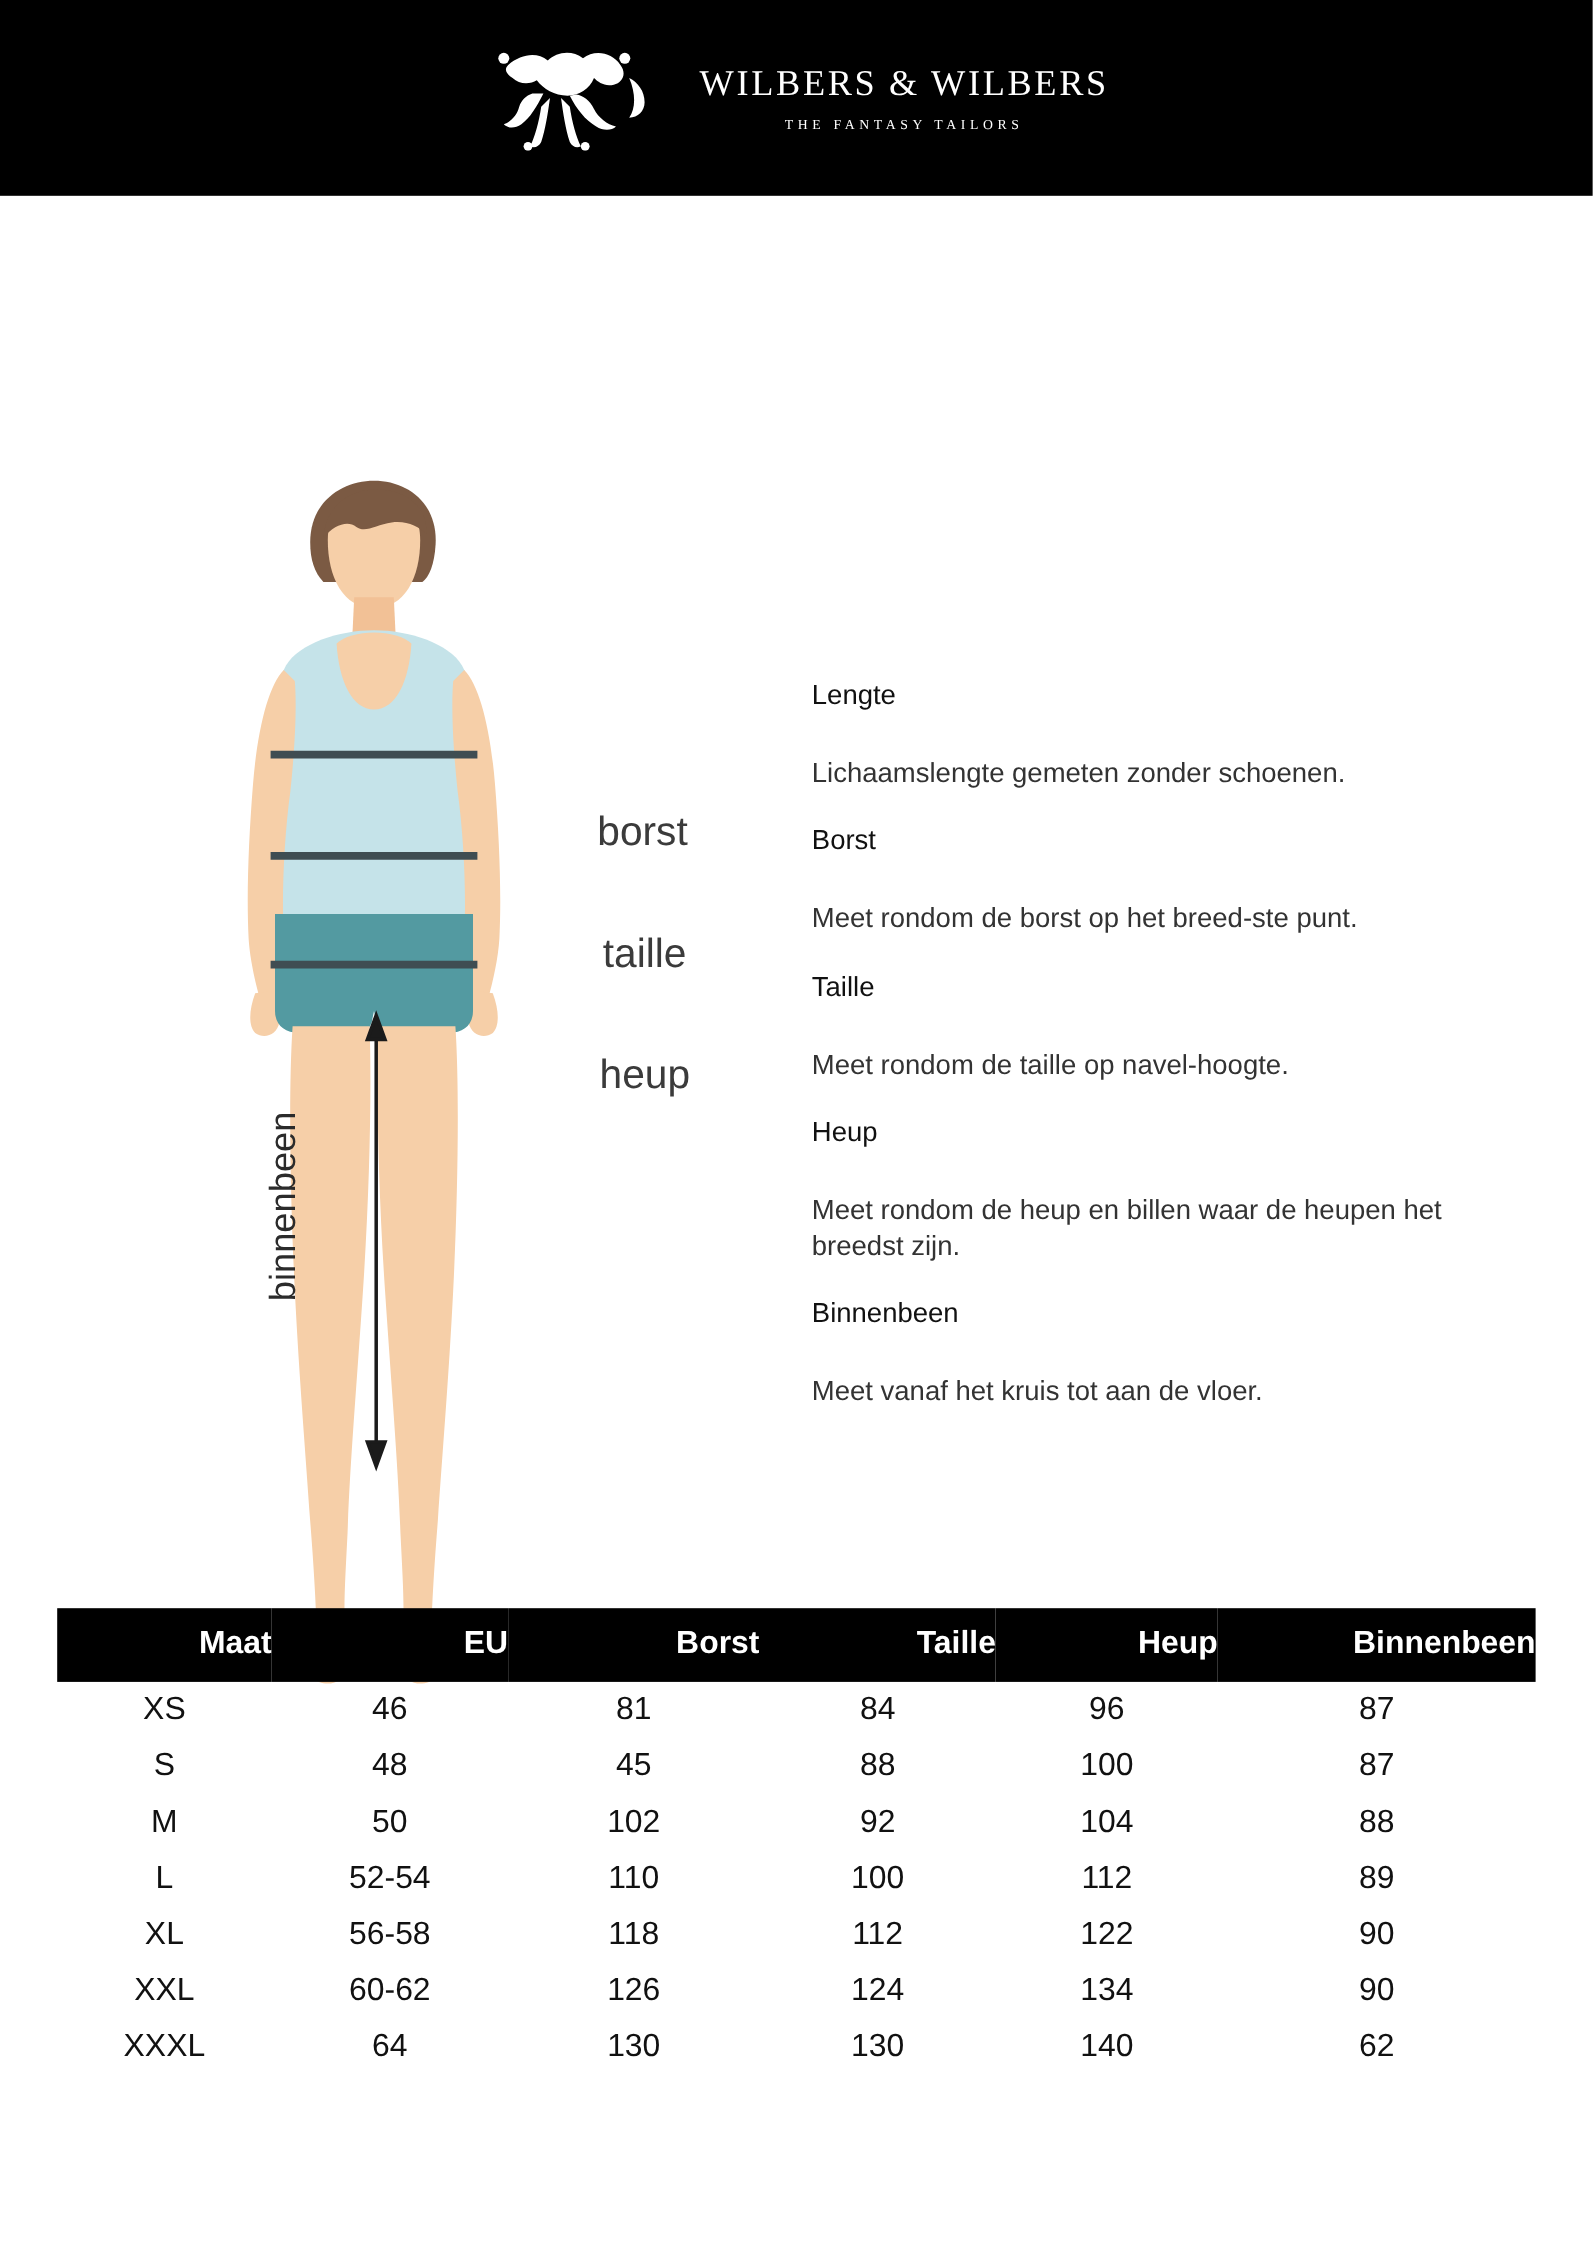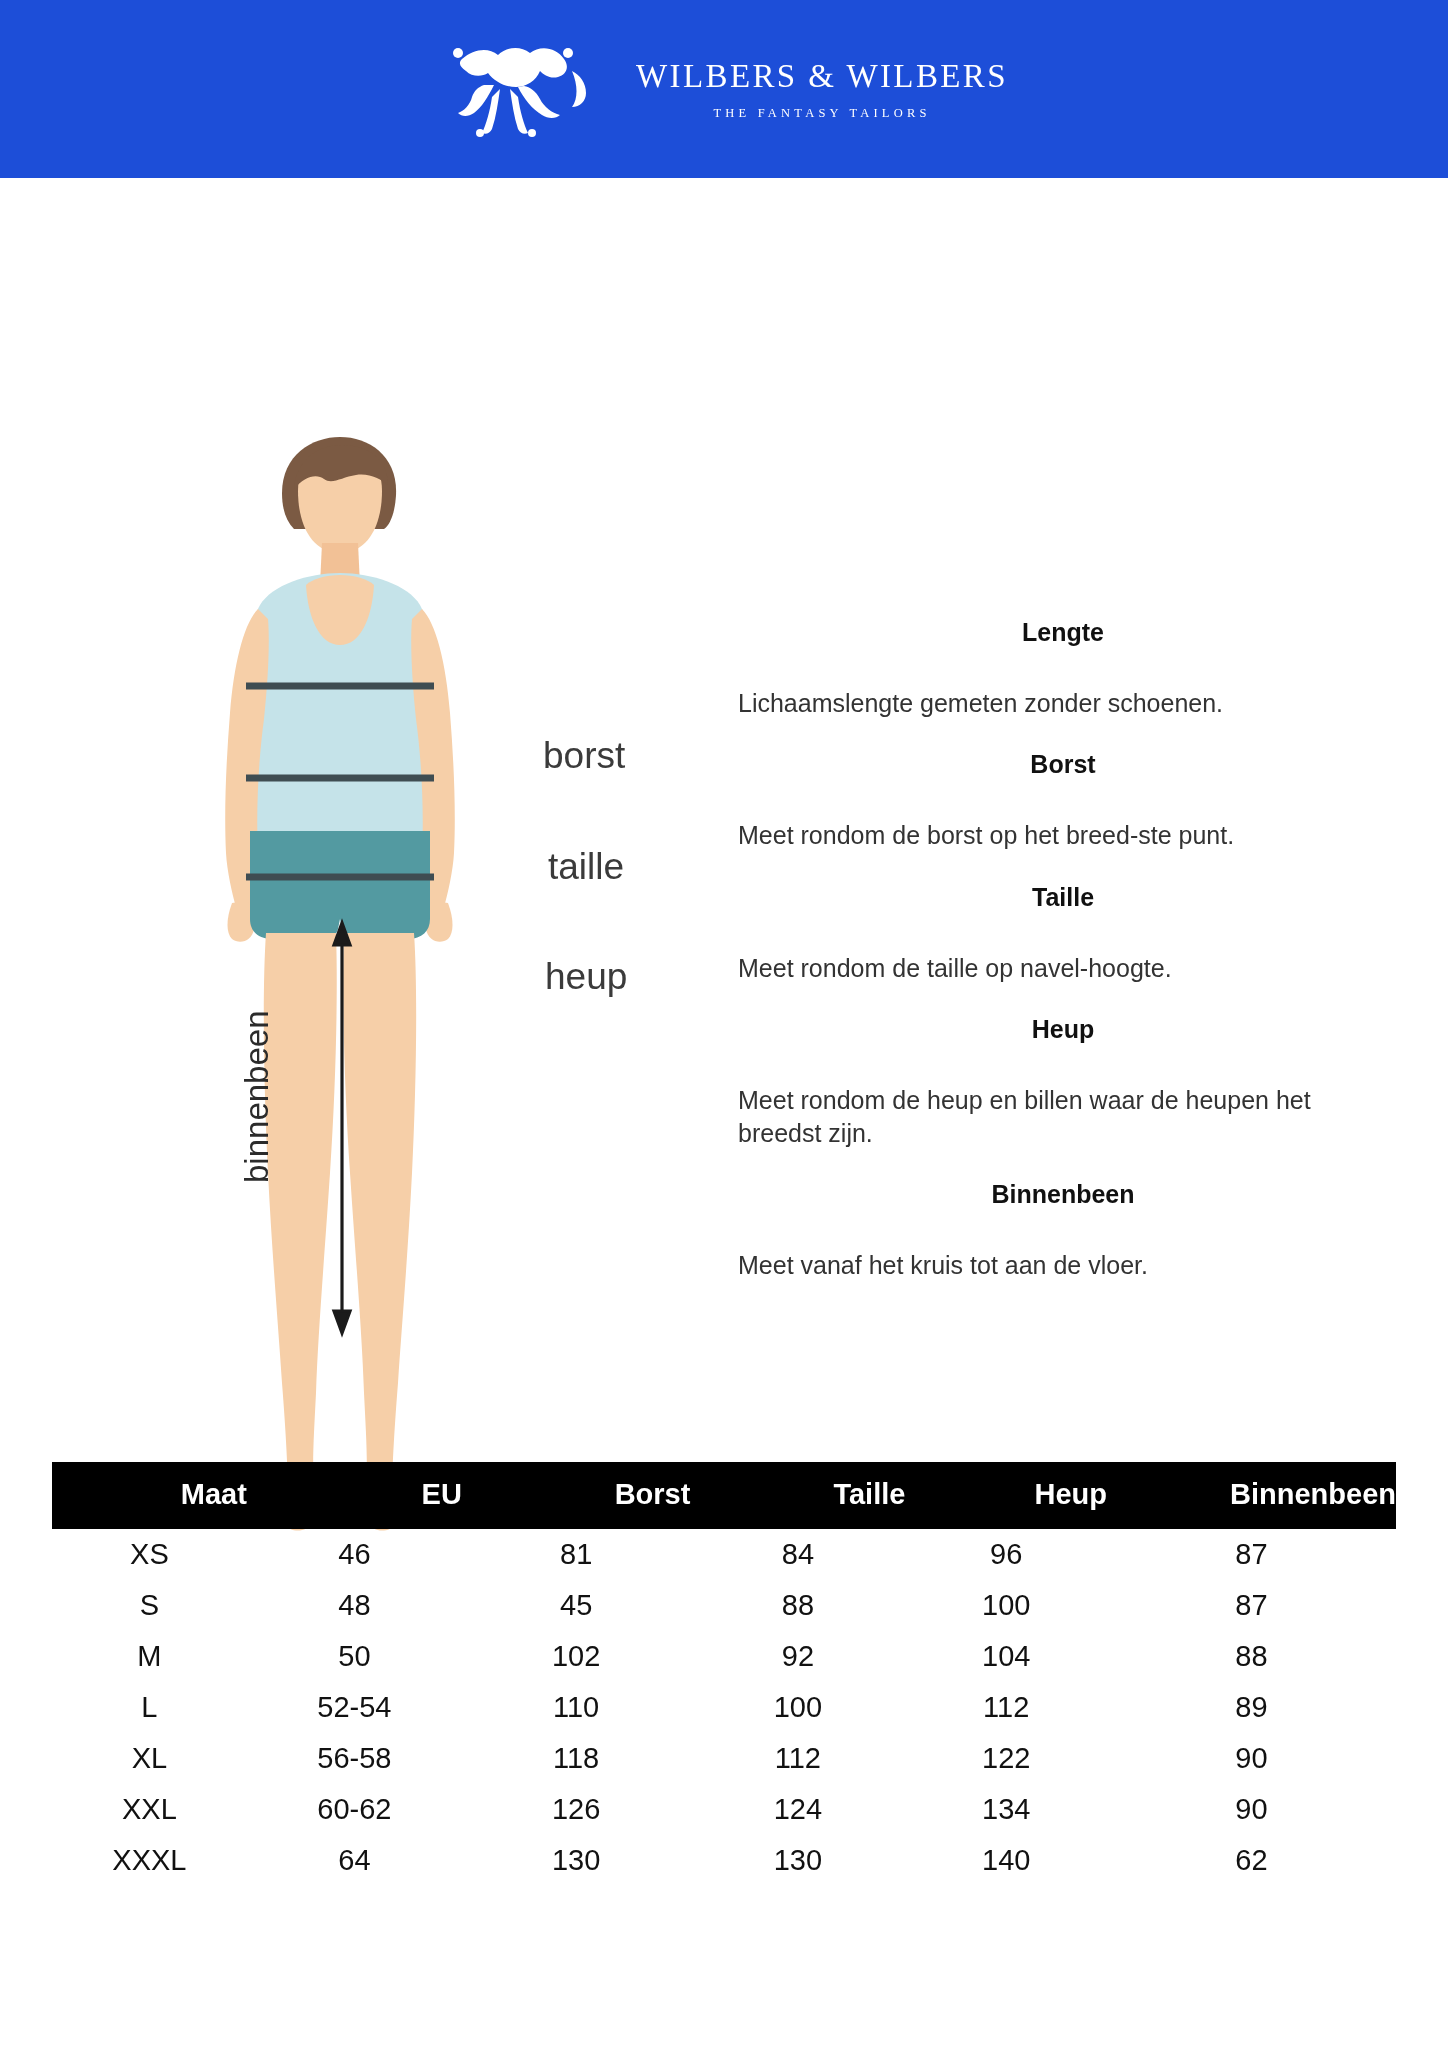--- a/index.html
+++ b/index.html
@@ -13,21 +13,21 @@
     font-family: "Liberation Sans", sans-serif;
     color: #1b1b1b;
     position: relative;
     overflow: hidden;
   }
 
   
   .header {
     width: 100%;
     height: 178px;
-    background: #1d4ed8;
+    background: #000000;
     display: flex;
     align-items: center;
     justify-content: center;
     box-sizing: border-box;
   }
   .logo-wrap {
     display: flex;
     align-items: center;
     gap: 26px;
   }
@@ -101,24 +101,23 @@
   
   .explain {
     position: absolute;
     left: 738px;
     top: 440px;
     width: 650px;
   }
   .ex-block { margin-bottom: 30px; }
   .ex-title {
     font-size: 25px;
-    font-weight: bold;
+    font-weight: normal;
     color: #111111;
     margin-bottom: 4px;
-    text-align: center;
   }
   .ex-body {
     font-size: 25px;
     color: #333333;
     line-height: 1.33;
     margin-top: 40px;
   }
 
   
   .table-wrap {

